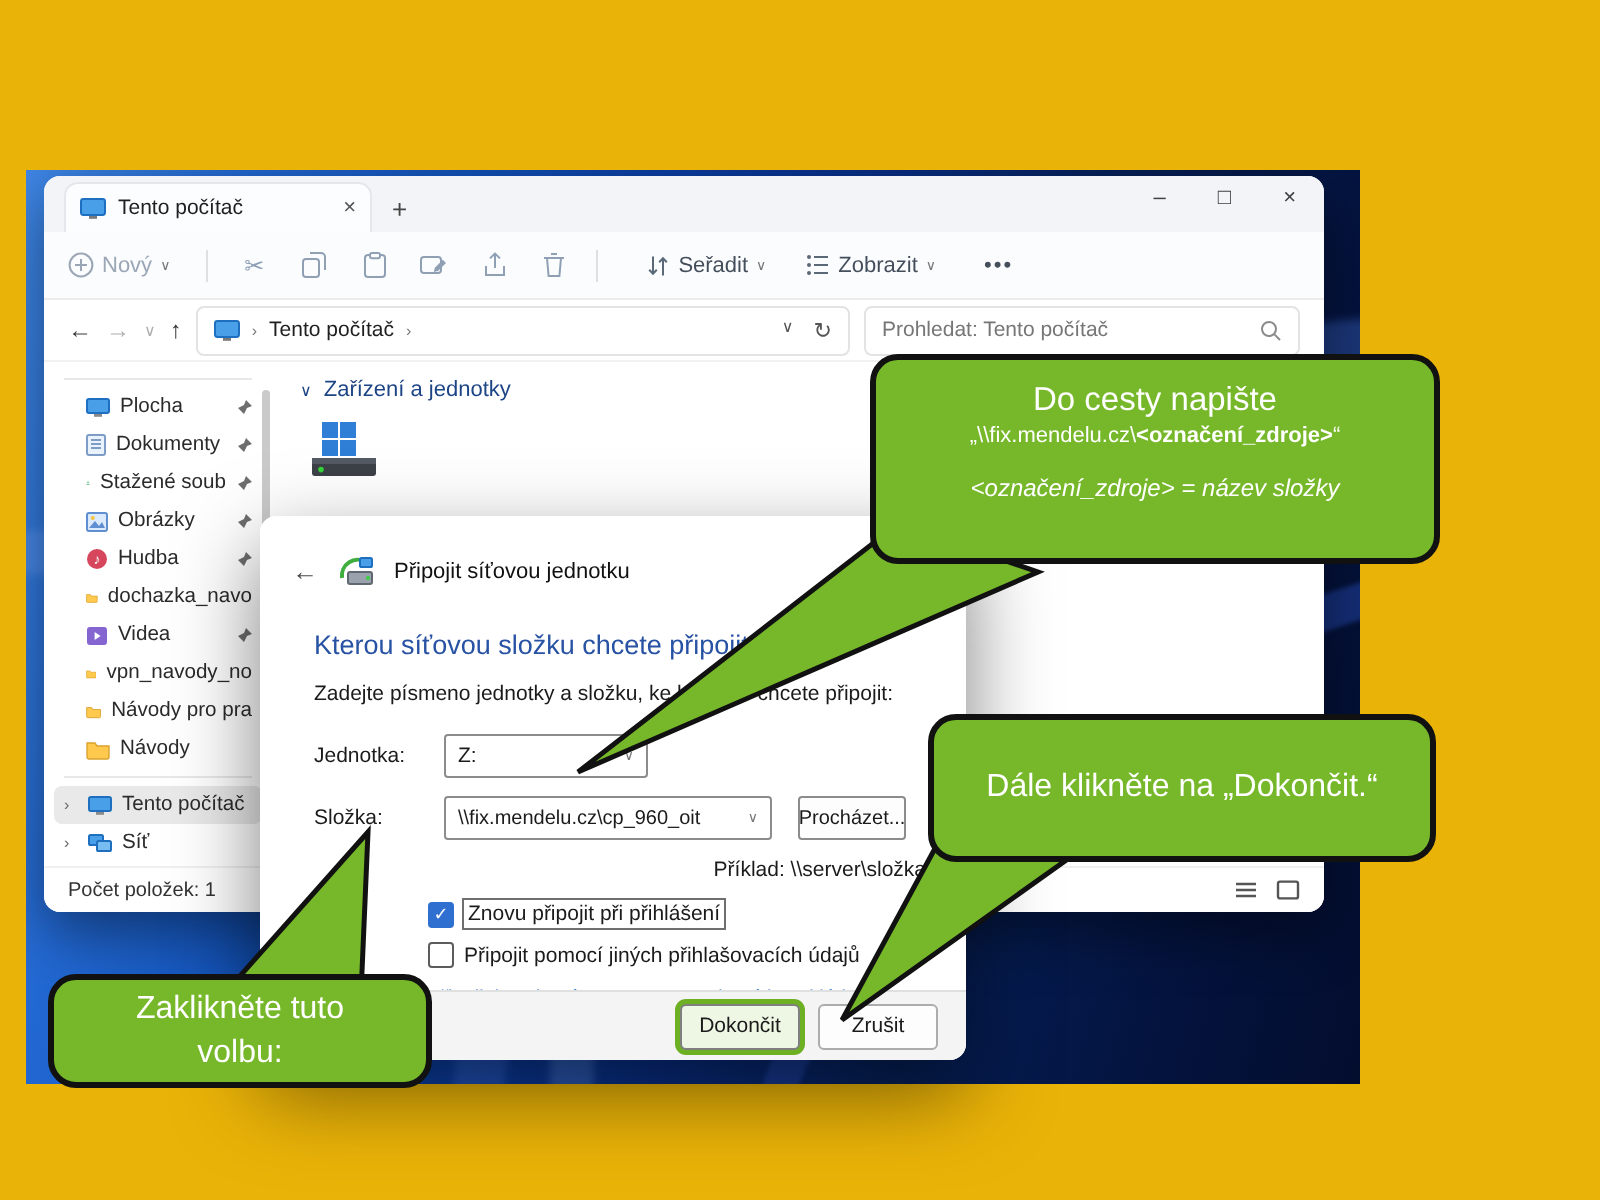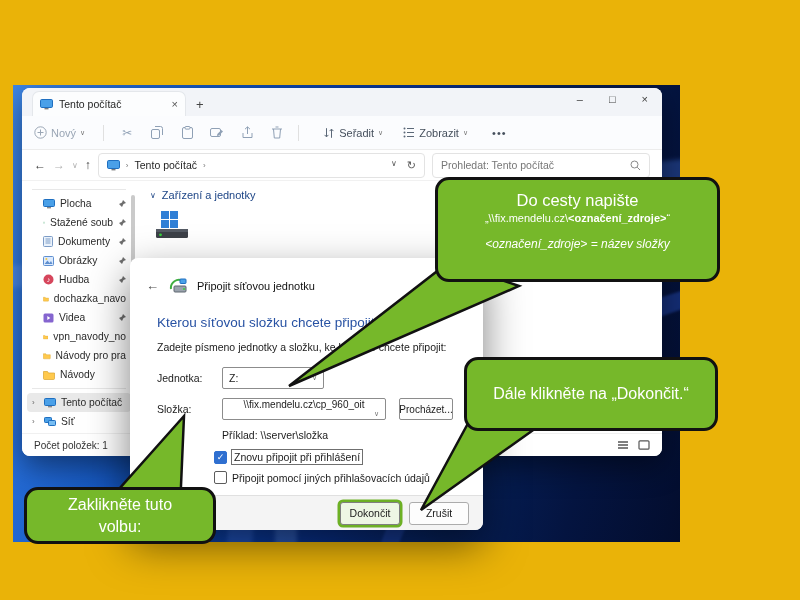--- a/index.html
+++ b/index.html
@@ -66,24 +66,24 @@
   .dlg-back{color:#4a4a4a;font-size:13px;}
   .dlg-title{font-size:11px;color:#111;}
   .dlg-body{padding:12px 20px 0 27px;}
   .dlg-h2{font-size:13.5px;color:#2852a3;font-weight:500;margin:10px 0 11px;}
   .dlg-sub{margin-bottom:14px;}
   .frow{display:flex;align-items:center;margin-bottom:9px;}
   .flbl{width:65px;flex:none;}
   .ctl{height:20px;border:1px solid #8c8c8c;border-radius:2px;display:flex;align-items:center;padding:0 6px;background:#fff;}
   .ctl .chev{margin-left:auto;}
   .sel-drive{width:88px;}
-  .combo{width:150px;font-size:10px;flex-direction:column;}
+  .combo{width:150px;font-size:10px;}
   .browse{margin-left:13px;width:52px;height:20px;border:1px solid #8c8c8c;border-radius:2px;background:#fdfdfd;
           display:flex;align-items:center;justify-content:center;font-size:10px;text-align:right;}
-  .example{margin:1px 0 9px 65px;}
+  .example{margin:1px 0 9px 65px;text-align:right;}
   .chkrow{display:flex;align-items:center;margin:0 0 7px 57px;}
   .chk{width:11px;height:11px;border:1px solid #5c5c5c;border-radius:2px;margin-right:5px;flex:none;
        font-size:9px;line-height:11px;text-align:center;color:#fff;background:#fff;}
   .chk.on{background:#2f6fd0;border-color:#2f6fd0;}
   .chklbl.focus{outline:1px solid #6f6f6f;padding:1px 2px;}
   .dlg-link{color:#0b5fcb;text-decoration:underline;margin-left:57px;font-size:10px;display:inline-block;margin-top:3px;}
   .dlg-footer{position:absolute;bottom:0;left:0;right:0;height:34px;background:#f4f4f4;border-top:1px solid #e0e0e0;
               border-radius:0 0 8px 8px;display:flex;align-items:center;justify-content:flex-end;gap:9px;padding:0 14px;}
   .btn{min-width:58px;height:21px;background:#fdfdfd;border:1px solid #acacac;border-radius:3px;
        display:flex;align-items:center;justify-content:center;font-size:10.5px;color:#1b1b1b;}
@@ -233,36 +233,36 @@
                 <rect x="0.5" y="0.5" width="11" height="7" rx="1" fill="#4aa0e8" stroke="#1f6fc0"></rect>
                 <rect x="4" y="8" width="4" height="1.4" fill="#8a8a8a"></rect>
               </svg>
             <span>Plocha</span>
             <svg class="pin" width="8" height="8" viewBox="0 0 8 8">
                 <path d="M5 0 8 3 5.5 4 4 7 1 4 4 2.5z" fill="#6e6e6e"></path>
               </svg>
           </div>
 
           <div class="sitem">
+            <svg width="10" height="11" viewBox="0 0 10 11">
+                <rect x="0.5" y="0.5" width="9" height="10" rx="1" fill="#eaf2fb" stroke="#7d9cc6"></rect>
+                <path d="M2.5 3h5M2.5 5h5M2.5 7h5" stroke="#7d9cc6"></path>
+              </svg>
+            <span>Dokumenty</span>
+            <svg class="pin" width="8" height="8" viewBox="0 0 8 8">
+                <path d="M5 0 8 3 5.5 4 4 7 1 4 4 2.5z" fill="#6e6e6e"></path>
+              </svg>
+          </div>
+
+          <div class="sitem">
             <svg width="11" height="11" viewBox="0 0 11 11">
                 <path d="M5.5 0v6M3 4l2.5 2.5L8 4" fill="none" stroke="#1f9d55" stroke-width="1.4"></path>
                 <path d="M1 9.5h9" stroke="#1f9d55" stroke-width="1.4"></path>
               </svg>
             <span>Stažené soub</span>
-            <svg class="pin" width="8" height="8" viewBox="0 0 8 8">
-                <path d="M5 0 8 3 5.5 4 4 7 1 4 4 2.5z" fill="#6e6e6e"></path>
-              </svg>
-          </div>
-
-          <div class="sitem">
-            <svg width="10" height="11" viewBox="0 0 10 11">
-                <rect x="0.5" y="0.5" width="9" height="10" rx="1" fill="#eaf2fb" stroke="#7d9cc6"></rect>
-                <path d="M2.5 3h5M2.5 5h5M2.5 7h5" stroke="#7d9cc6"></path>
-              </svg>
-            <span>Dokumenty</span>
             <svg class="pin" width="8" height="8" viewBox="0 0 8 8">
                 <path d="M5 0 8 3 5.5 4 4 7 1 4 4 2.5z" fill="#6e6e6e"></path>
               </svg>
           </div>
 
           <div class="sitem">
             <svg width="11" height="10" viewBox="0 0 11 10">
                 <rect x="0.5" y="0.5" width="10" height="9" rx="1" fill="#dbeafd" stroke="#5f8fd0"></rect>
                 <path d="M1.5 8 4.5 4.5 6.5 7l1.5-2 1.5 3z" fill="#5f8fd0"></path>
                 <circle cx="3.4" cy="3" r="1" fill="#f4c542"></circle>

